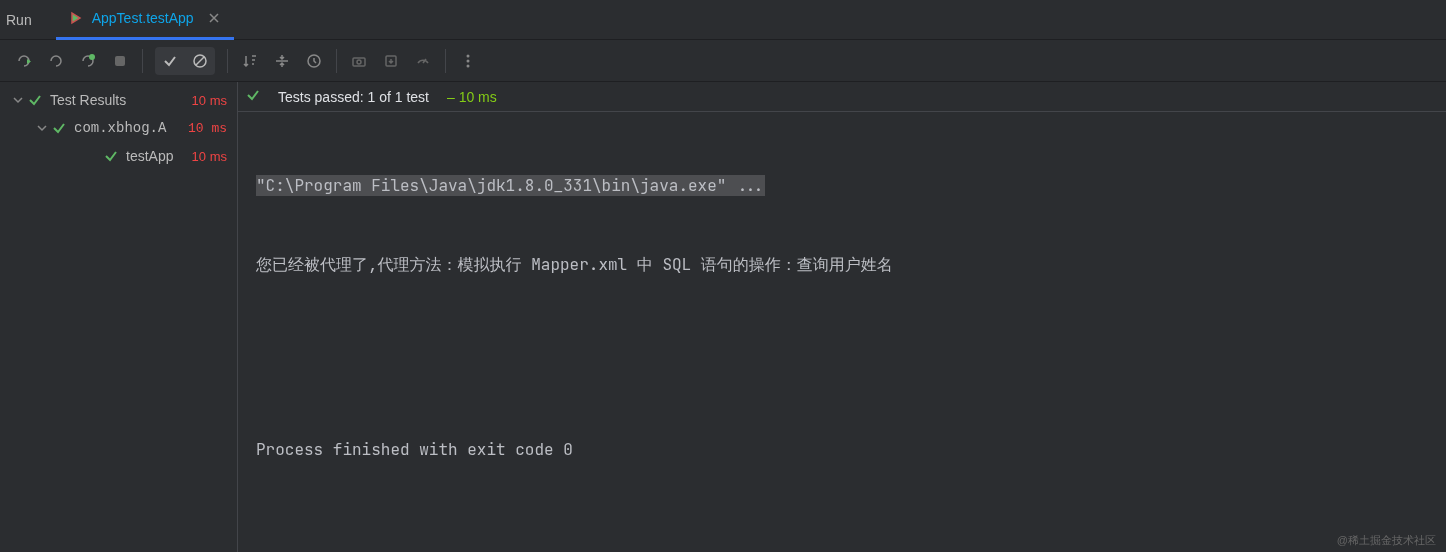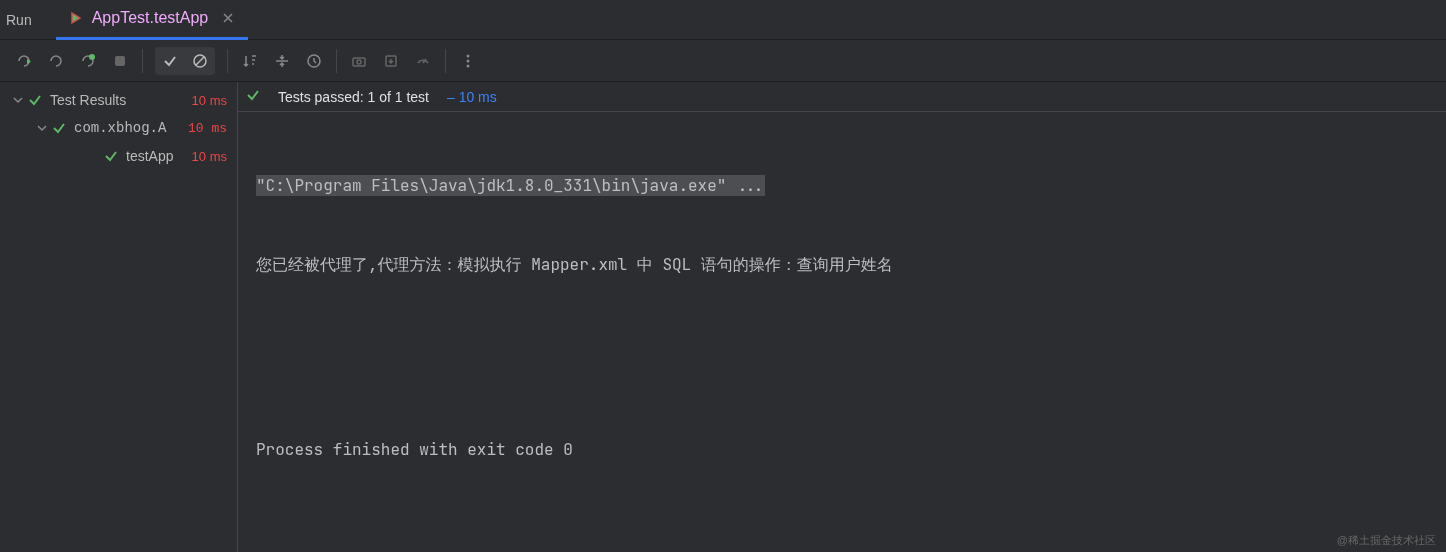--- a/index.html
+++ b/index.html
@@ -28,21 +28,21 @@
     }
     .tab {
       display: flex;
       align-items: center;
       gap: 8px;
       height: 40px;
       padding: 0 12px;
       border-bottom: 3px solid #3574f0;
     }
     .tab-icon svg { display: block; }
-    .tab-label { font-size: 16px; color: #f0abfc; }
+    .tab-label { font-size: 14px; color: #0ea5e9; }
     .tab-close {
       width: 16px;
       height: 16px;
       display: flex;
       align-items: center;
       justify-content: center;
       color: #888;
       cursor: pointer;
       margin-left: 4px;
     }
@@ -131,21 +131,21 @@
     .status-bar {
       display: flex;
       align-items: center;
       height: 30px;
       padding: 0 8px;
       gap: 18px;
       font-size: 14px;
       border-bottom: 1px solid #43454a;
     }
     .status-text { color: #dfe1e5; }
-    .status-dim { color: #3b82f6; }
+    .status-dim { color: #84cc16; }
     
     .console {
       flex: 1;
       padding: 10px 18px;
       font-family: "JetBrains Mono", "Consolas", monospace;
       font-size: 16px;
       line-height: 1.6;
       white-space: pre-wrap;
       color: #bcbec4;
     }

